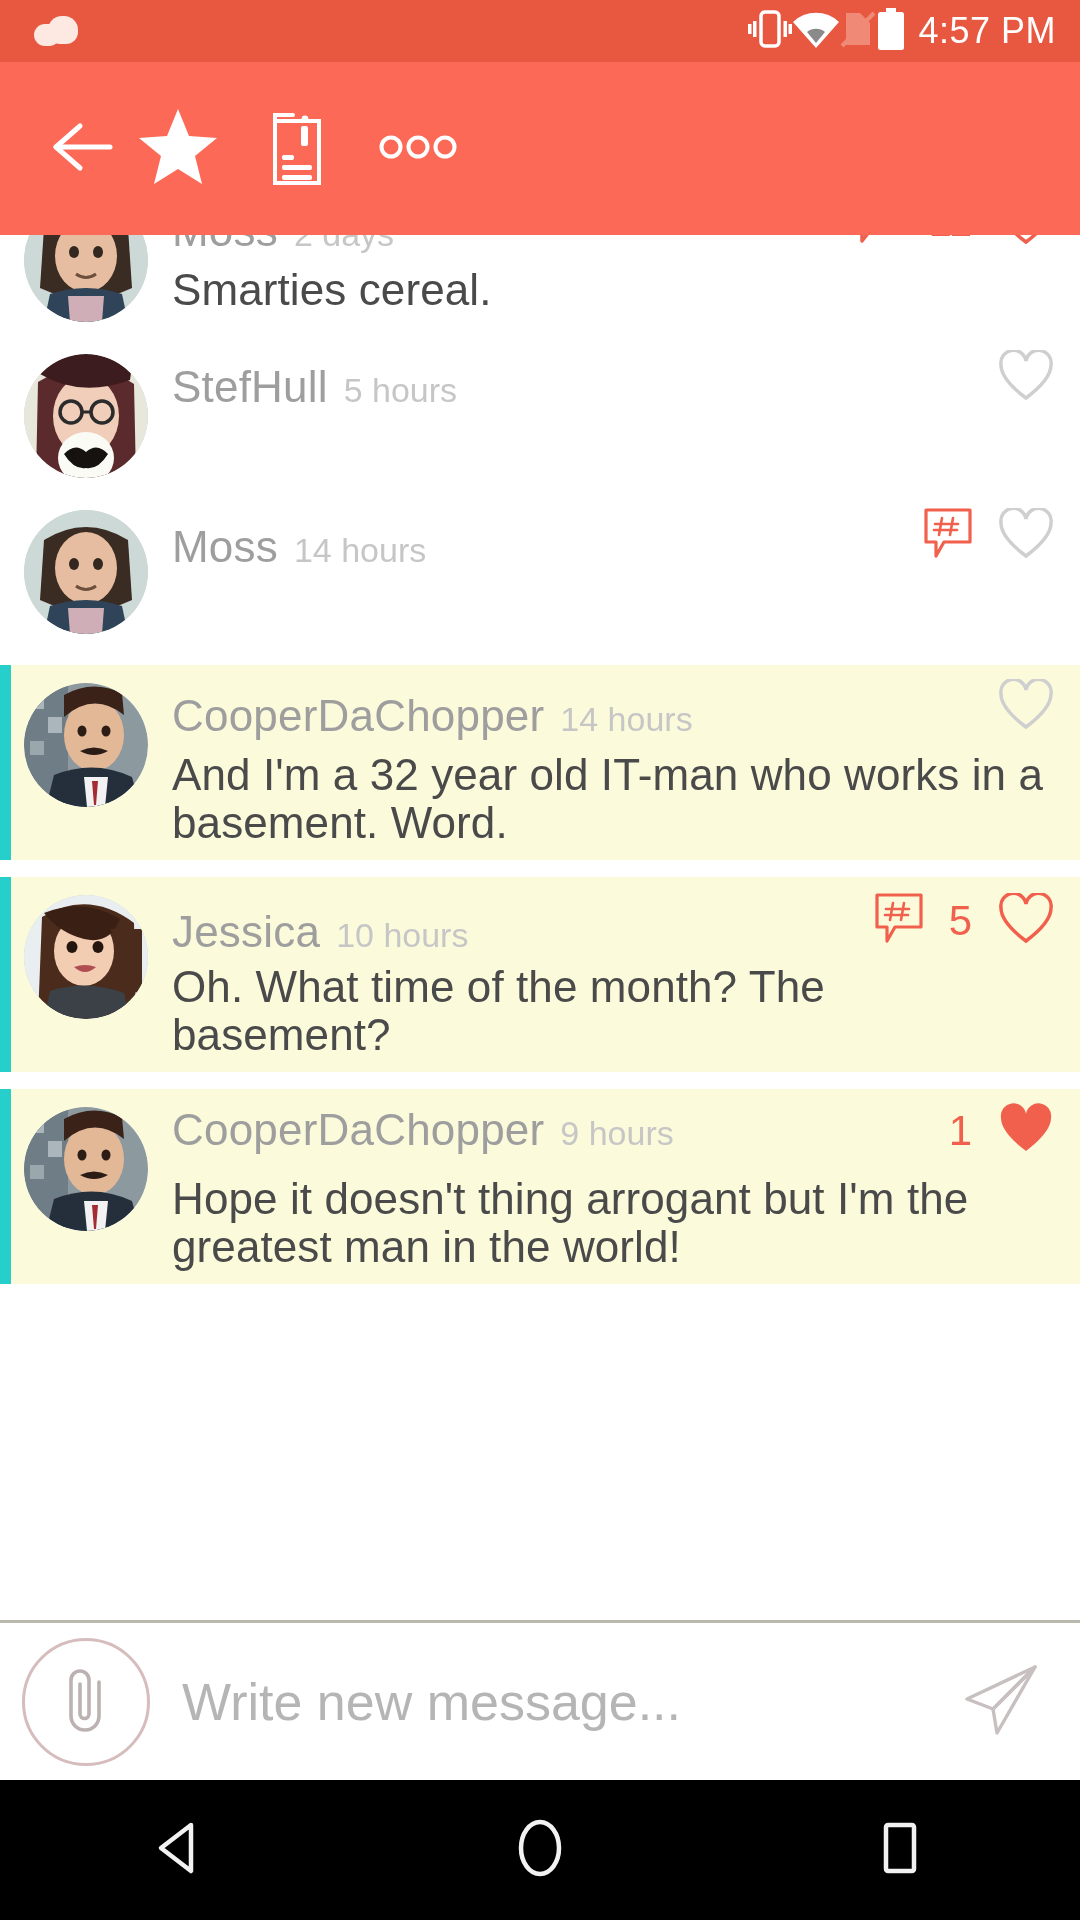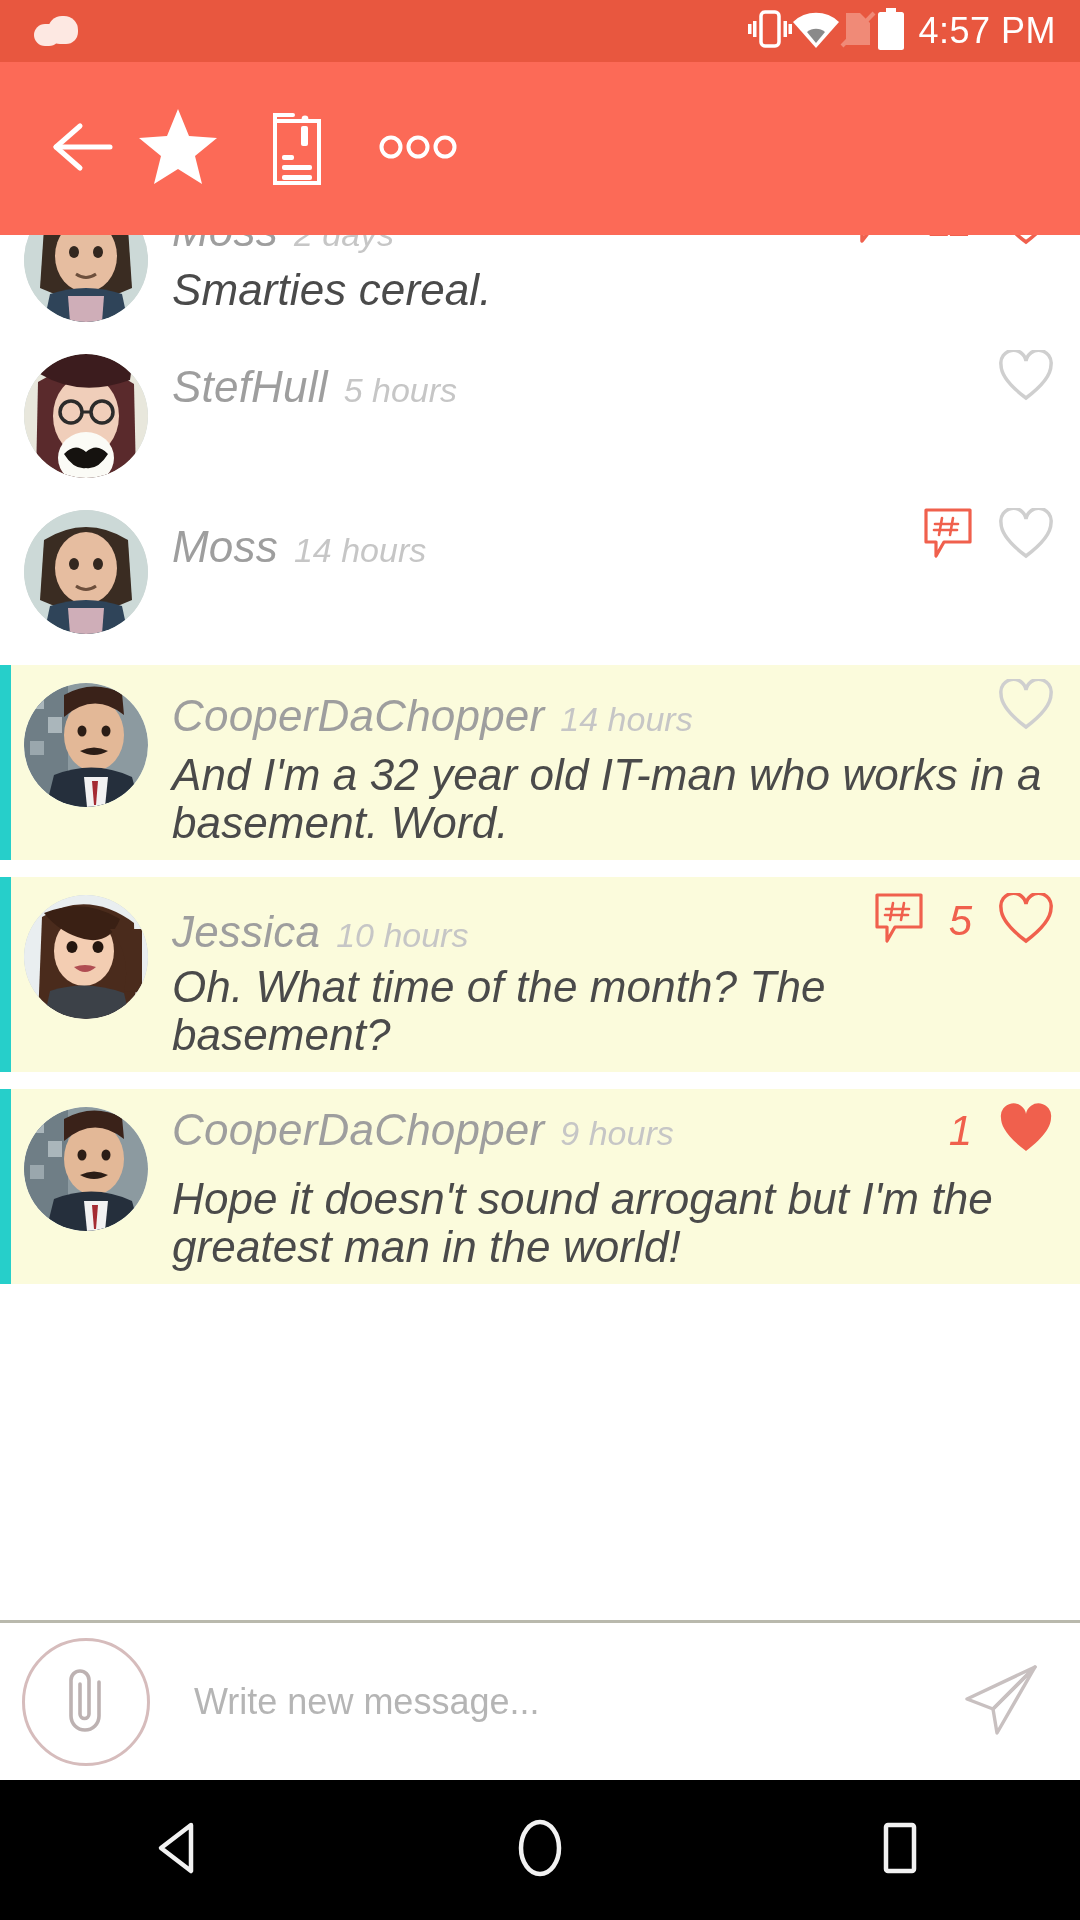--- a/index.html
+++ b/index.html
@@ -59,21 +59,21 @@
     content:""; position:absolute; left:0; top:0; bottom:0; width:11px;
     background:#26cfca;
   }
   .msg-inner{ display:flex; padding:0 26px 0 24px; }
   .avatar{
     width:124px; height:124px; min-width:124px; border-radius:50%;
     overflow:hidden; margin-top:4px; background:#cfd8d6;
     position:relative;
   }
   .avatar svg{ display:block; width:124px; height:124px; }
-  .msg-body{ flex:1; padding-left:24px; min-width:0;font-style:italic; }
+  .msg-body{ flex:1; padding-left:24px; min-width:0; }
   .msg-head{ display:flex; align-items:baseline; height:58px; }
   .uname{
     font-size:44px; color:#9e9e9e; font-weight:400; white-space:nowrap;
     letter-spacing:0.2px;
     text-align:center;
   }
   .utime{
     font-size:34px; color:#c6c6c6; margin-left:16px; white-space:nowrap;
   }
   .meta{ margin-left:auto; display:flex; align-items:center; gap:22px; padding-left:16px; }
@@ -93,21 +93,21 @@
     display:flex; align-items:center;
   }
   .attach{
     width:128px; height:128px; min-width:128px; margin-left:22px;
     border:3px solid #d6bcbc; border-radius:50%;
     display:flex; align-items:center; justify-content:center;
   }
   .composer-input{
     flex:1; border:none; outline:none; background:transparent;
     font-family:"Liberation Sans", sans-serif;
-    font-size:36px; color:#9e9e9e; padding-left:44px;
+    font-size:52px; color:#9e9e9e; padding-left:32px;
   }
   .composer-input::placeholder{ color:#b5b5b5; }
   .send{ width:130px; height:130px; display:flex; align-items:center; justify-content:center; margin-right:14px; }
 
   
   .navbar{
     position:absolute; top:1780px; left:0; width:1080px; height:140px;
     background:#000000; display:flex; align-items:center; justify-content:space-around;
   }
   .nav-btn{ width:140px; height:140px; display:flex; align-items:center; justify-content:center; }
@@ -453,21 +453,21 @@
             <span class="utime">9 hours</span>
             <span class="meta">
               <span class="cnt">1</span>
               <span>
                 <svg width="56" height="52" viewBox="0 0 56 52">
                   <path d="M28 48 C8 33 3 22 3 15 A12 12 0 0 1 28 11 A12 12 0 0 1 53 15 C53 22 48 33 28 48 Z" fill="#f0604d"></path>
                 </svg>
               </span>
             </span>
           </div>
-          <div class="mtext">Hope it doesn't sound arrogant but I'm the greatest man in the world!</div>
+          <div class="mtext">Hope it doesn't thing arrogant but I'm the greatest man in the world!</div>
         </div>
       </div>
     </div>
 
   </div>
 
   <div class="composer">
     <div class="attach">
       <span>
         <svg width="62" height="76" viewBox="0 0 62 76">

